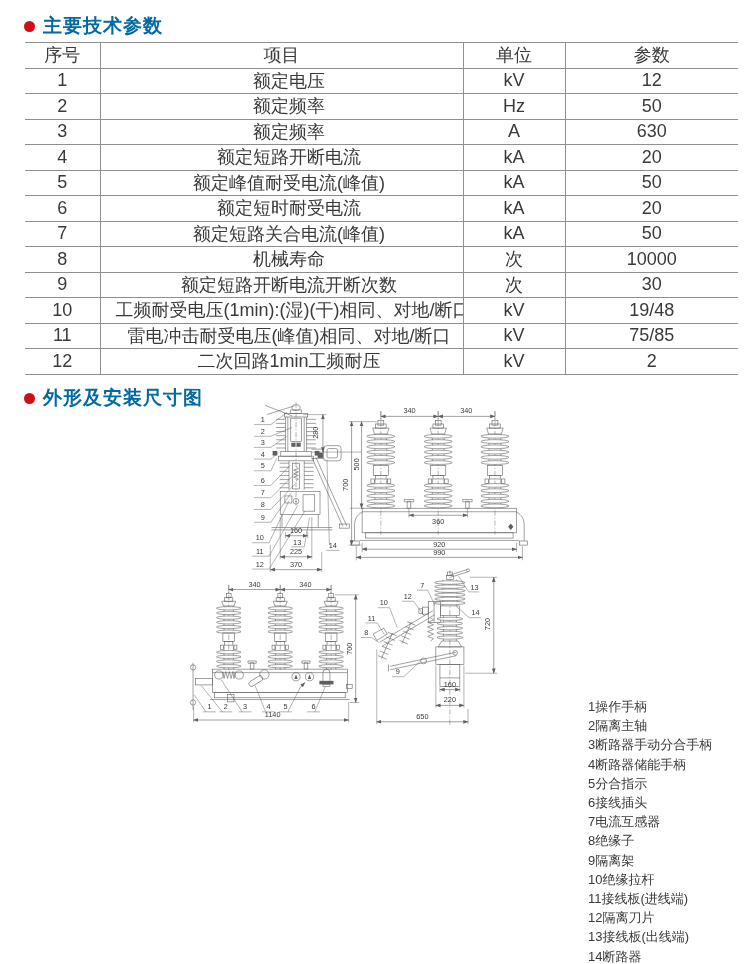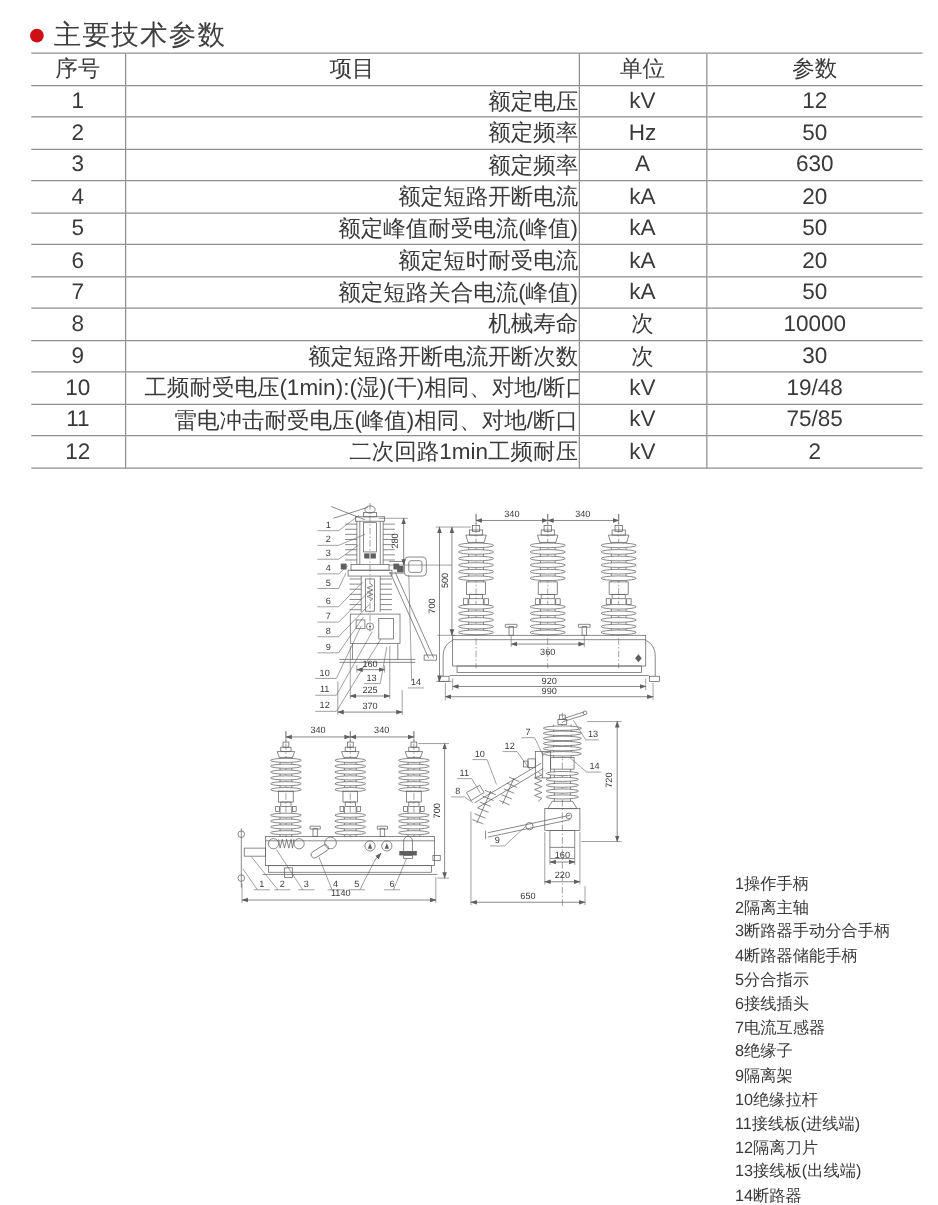--- a/index.html
+++ b/index.html
@@ -1,29 +1,29 @@
 <!DOCTYPE html>
 <html><head>
 <meta charset="utf-8">
 <style>
   html,body{margin:0;padding:0;background:#fff;}
   body{font-family:"Liberation Sans","DejaVu Sans",sans-serif;color:#333;}
   .page{position:relative;width:750px;height:964px;background:#fff;overflow:hidden;
         --accent:#cc1016;--line:#8f8f8f;--draw:#5f5f5f;--ink:#3a3a3a;}
   .sec-head{position:absolute;left:24px;display:flex;align-items:center;gap:8px;}
   .bullet{width:11px;height:11px;border-radius:50%;background:var(--accent);flex:0 0 auto;}
-  .sec-title{font-size:22px;font-weight:normal;color:#404040;letter-spacing:1px;}
+  .sec-title{font-size:19px;font-weight:bold;color:#0369a1;letter-spacing:1px;}
   table.params{position:absolute;left:25px;top:42px;width:713px;border-collapse:collapse;
                table-layout:fixed;font-size:18px;color:var(--ink);}
   table.params tr{height:25.5px;}
   table.params th,table.params td{border-bottom:1px solid var(--line);padding:0;text-align:center;
                font-weight:normal;white-space:nowrap;overflow:hidden;}
   table.params thead tr{border-top:1px solid var(--line);}
   table.params th:nth-child(-n+3),table.params td:nth-child(-n+3){border-right:1px solid var(--line);}
-  table.params td.c-item{text-align:right;padding-left:15px;margin-top:24px;}
+  table.params td.c-item{text-align:center;padding-left:15px;margin-top:24px;}
   .legend{position:absolute;color:var(--ink);}
   .legend-a{left:56px;top:410px;font-size:13.5px;line-height:21.6px;}
   .legend-d{left:588px;top:697px;font-size:13px;line-height:19.2px;}
   svg.drawings{position:absolute;left:0;top:400px;color:var(--draw);}
   svg .s{stroke:currentColor;stroke-width:1;fill:none;}
   svg .w{stroke:currentColor;stroke-width:1;fill:#fff;}
   svg .f{fill:currentColor;stroke:none;}
   svg .cl{stroke:currentColor;stroke-width:0.8;fill:none;stroke-dasharray:9 3 2 3;}
   svg .el{stroke:currentColor;stroke-width:0.8;fill:none;}
   svg text{fill:var(--ink);font-size:12.5px;font-family:"Liberation Sans","DejaVu Sans",sans-serif;}
@@ -135,20 +135,24 @@
 
         <tr>
           <td class="c-no">12</td>
           <td class="c-item">二次回路1min工频耐压</td>
           <td class="c-unit">kV</td>
           <td class="c-val">2</td>
         </tr>
       </tbody>
   </table>
 
+  <div class="sec-head" style="top:385px;">
+    <span class="bullet"></span>
+    <span class="sec-title">外形及安装尺寸图</span>
+  </div>
 
   <div class="legend legend-d">
 
   <div>1操作手柄</div>
       <div>2隔离主轴</div>
       <div>3断路器手动分合手柄</div>
       <div>4断路器储能手柄</div>
       <div>5分合指示</div>
       <div>6接线插头</div>
       <div>7电流互感器</div>

